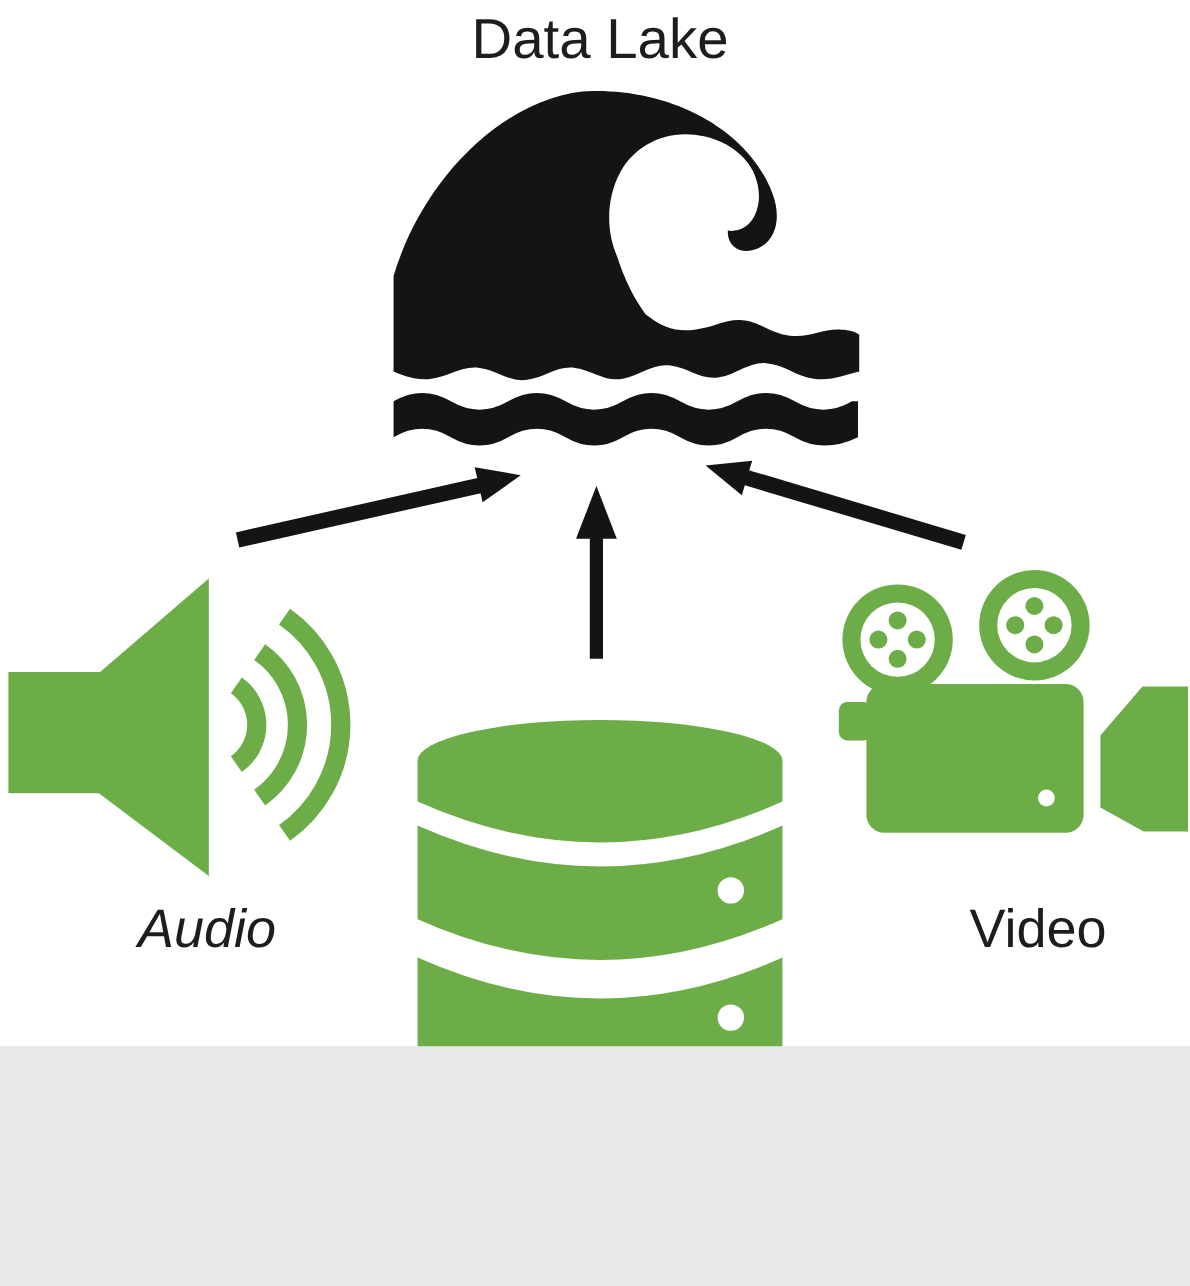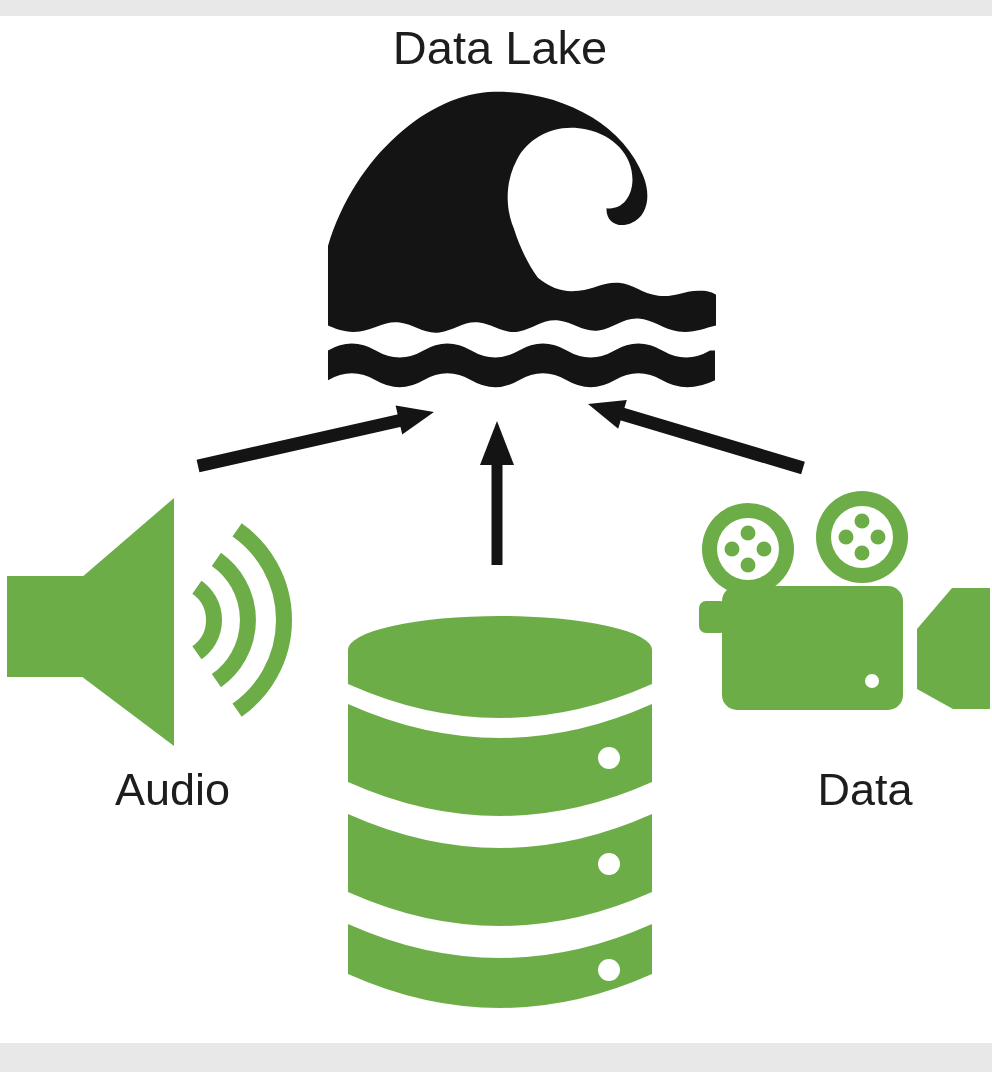--- a/index.html
+++ b/index.html
@@ -4,36 +4,36 @@
 <style>
   :root{
     --green:#6cad48;
     --ink:#141414;
     --label:#1d1d1d;
     --background:#ffffff;
   }
   html,body{margin:0;padding:0;background:#e8e8e8;}
   .canvas{
     position:relative;
-    width:992px;height:1027px;
-    margin:16px auto;
+    width:992px;height:872px;
+    margin:0 auto;
     background:var(--background);
     overflow:hidden;
     font-family:"Liberation Sans", sans-serif;
   }
   .node-label{
     position:absolute;
     text-align:center;
     color:var(--label);
     font-weight:400;
     letter-spacing:0px;
     white-space:nowrap;
   }
   .title{left:300px;top:4px;width:400px;font-size:47px;}
-  .audio-label{left:55px;top:748px;width:235px;font-size:45px;}
+  .audio-label{left:55px;top:748px;width:235px;font-size:45px;font-style:italic;}
   .video-label{left:755px;top:748px;width:220px;font-size:45px;}
   .datenbank-label{left:330px;top:1016px;width:340px;font-size:48px;}
   .icon{position:absolute;}
   svg{display:block;}
 </style>
 </head>
 <body>
 
 <div class="canvas">
 
@@ -145,15 +145,15 @@
 
       <rect x="25" y="112" width="181" height="124" rx="15" fill="var(--green)"></rect>
 
       <rect x="2" y="127" width="28" height="32" rx="7" fill="var(--green)"></rect>
 
       <polygon points="220,155 255,114 293,114 293,235 256,235 220,215" fill="var(--green)"></polygon>
 
       <circle cx="175" cy="207" r="7" fill="#ffffff"></circle>
     </svg>
   </div>
-  <div class="node-label video-label">Data</div>
+  <div class="node-label video-label">Video</div>
 
 </div>
 
 </body></html>

